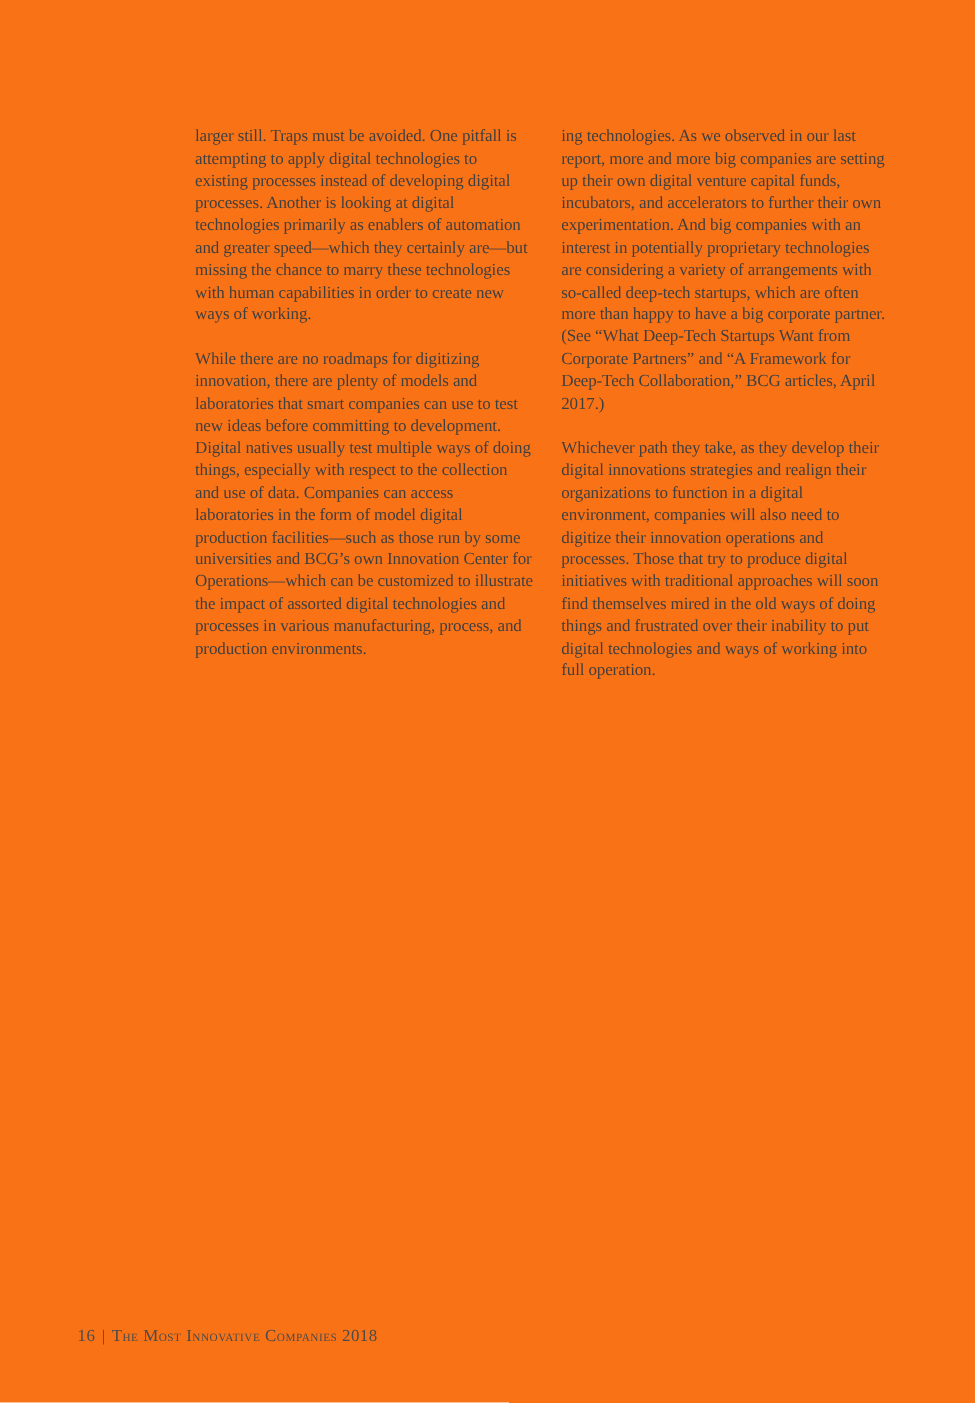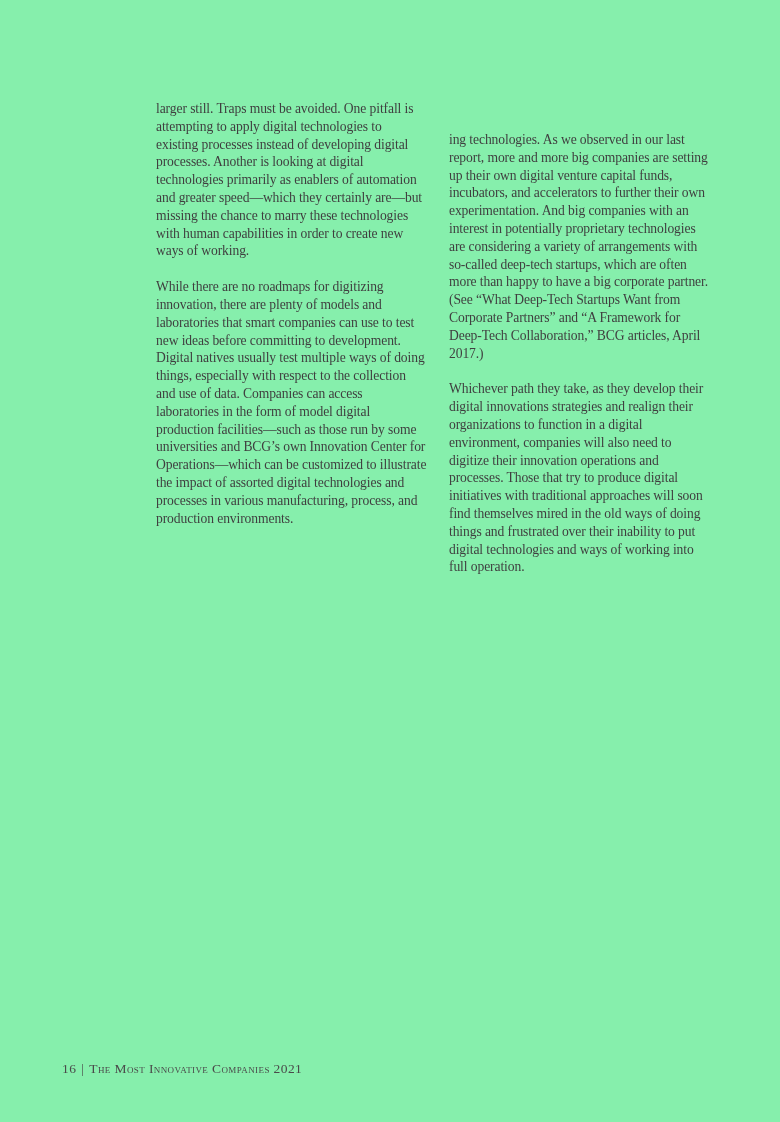--- a/index.html
+++ b/index.html
@@ -4,38 +4,37 @@
 <style>
   html, body {
     margin: 0;
     padding: 0;
     background: #ffffff;
   }
   .page {
     position: relative;
     width: 780px;
     height: 1122px;
-    background: #86efac;
+    background: #f97316;
     overflow: hidden;
     font-family: "Liberation Serif", serif;
   }
   .columns {
     position: absolute;
     left: 156px;
     top: 100px;
     width: 557px;
     display: flex;
     gap: 22px;
   }
   .col {
     width: 272px;
   }
   .col.right {
     width: 265px;
-    margin-top: 31px;
   }
   .col p {
     margin: 0 0 18px 0;
     font-size: 13.6px;
     line-height: 17.8px;
     letter-spacing: -0.1px;
     color: #3f3f3f;
     text-align: left;
     hyphens: auto;
     -webkit-hyphens: auto;
@@ -71,16 +70,16 @@
     </div>
     <div class="col right">
       <p>ing technologies. As we observed in our last report, more and more big companies are setting up their own digital venture capital funds, incubators, and accelerators to further their own experimentation. And big companies with an interest in potentially proprietary technologies are considering a variety of arrangements with so-called deep-tech startups, which are often more than happy to have a big corporate partner. (See “What Deep-Tech Startups Want from Corporate Partners” and “A Framework for Deep-Tech Collaboration,” BCG articles, April 2017.)</p>
       <p>Whichever path they take, as they develop their digital innovations strategies and realign their organizations to function in a digital environment, companies will also need to digitize their innovation operations and processes. Those that try to produce digital initiatives with traditional approaches will soon find themselves mired in the old ways of doing things and frustrated over their inability to put digital technologies and ways of working into full operation.</p>
     </div>
   </div>
 
   <div class="footer">
     <span>16</span>
     <span class="sep">|</span>
-    <span>The Most Innovative Companies 2021</span>
+    <span>The Most Innovative Companies 2018</span>
   </div>
 
 </div>
 
 </body></html>

